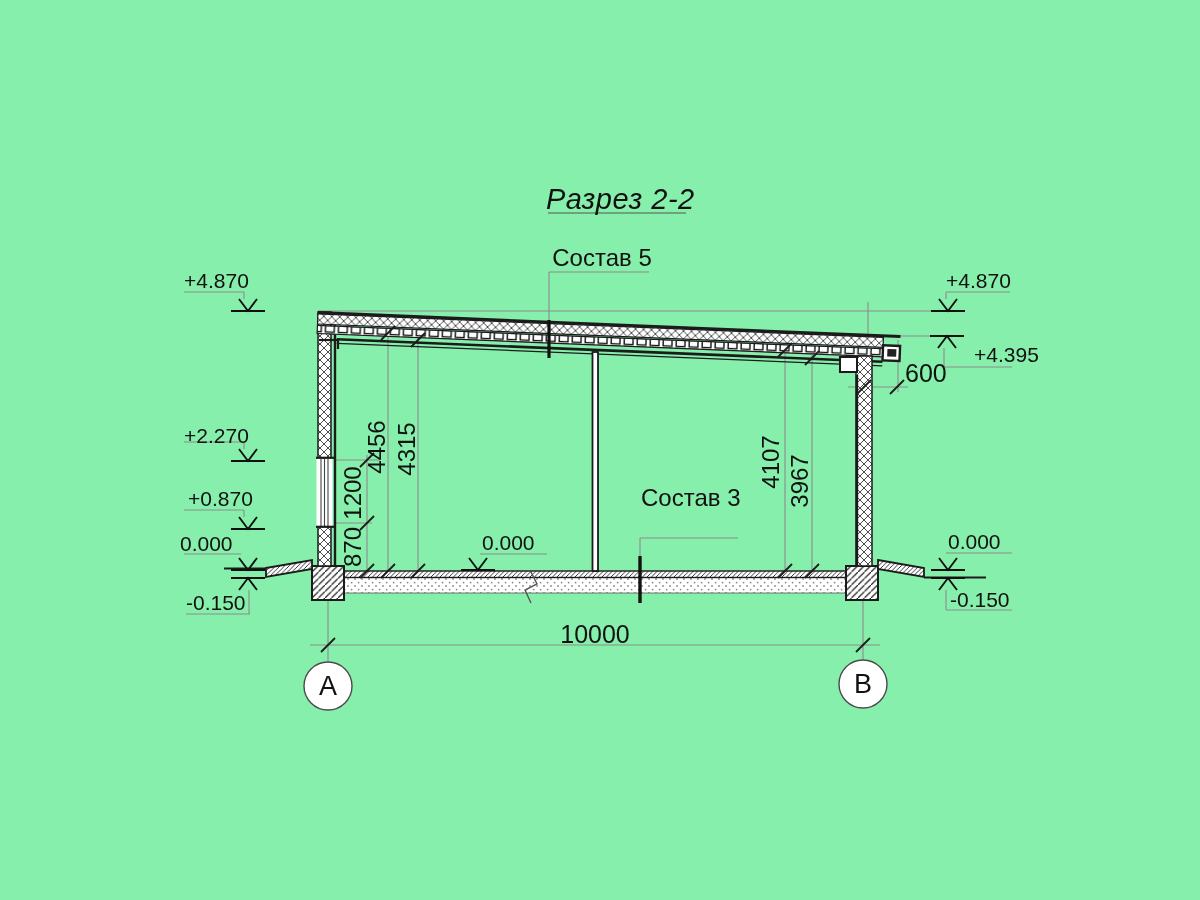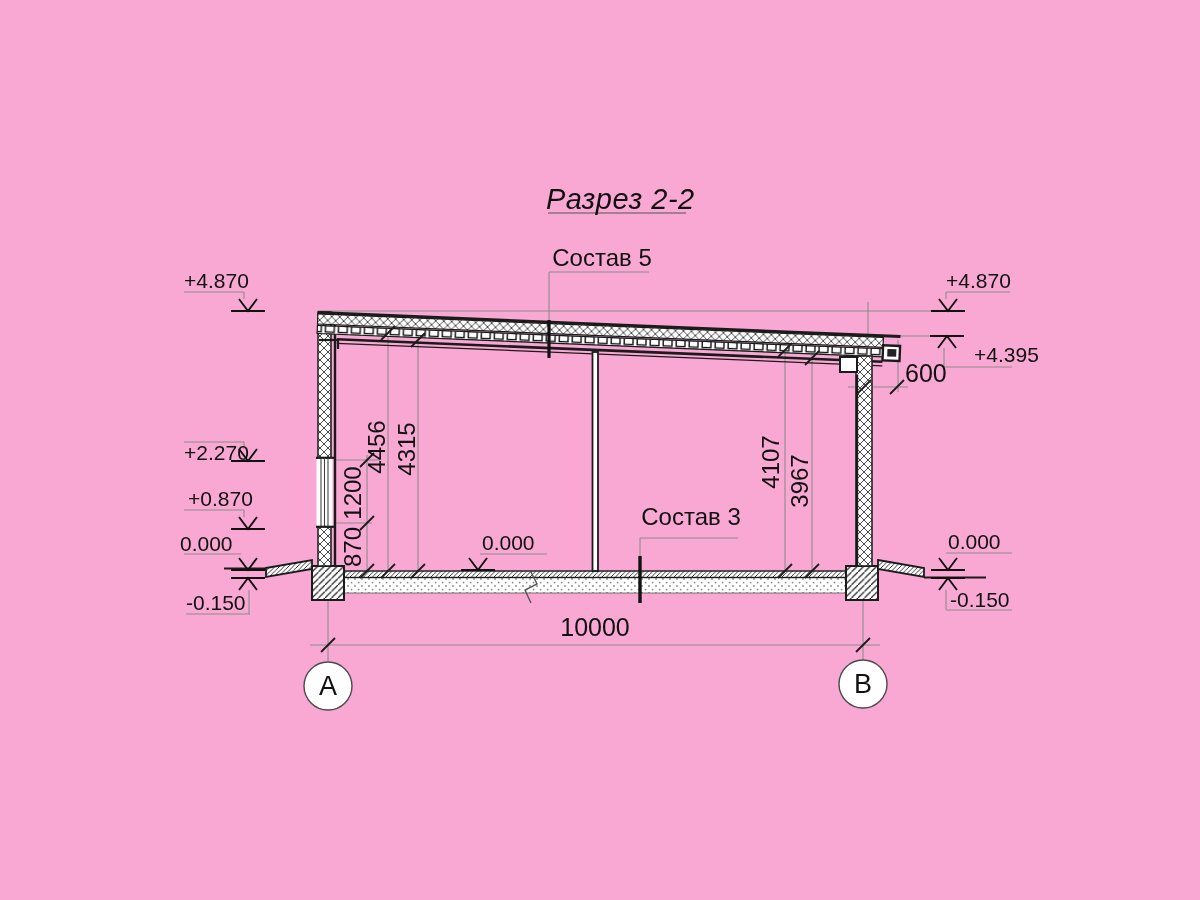--- a/index.html
+++ b/index.html
@@ -1,24 +1,24 @@
 <!DOCTYPE html>
 <html><head>
 <meta charset="utf-8">
 <style>
   html,body{margin:0;padding:0;background:#fff;}
-  .canvas{position:relative;width:1200px;height:900px;background:#f9a8d4;overflow:hidden;
+  .canvas{position:relative;width:1200px;height:900px;background:#86efac;overflow:hidden;
           font-family:"Liberation Sans","DejaVu Sans",sans-serif;color:#111;}
   .canvas svg{position:absolute;left:0;top:0;}
   .lbl{position:absolute;white-space:nowrap;color:#111;line-height:1;}
   .title{font-size:29px;font-style:italic;letter-spacing:0.5px;}
   .leader-lbl{font-size:24px;}
   .lvl{font-size:21px;width:66px;text-align:left;}
   .dim{font-size:24px;text-align:right;}
-  .dim-h{width:110px;text-align:center;font-size:25px;}
+  .dim-h{width:110px;text-align:center;font-size:25px;margin-top:7px;}
   .rot{width:120px;text-align:center;transform:rotate(-90deg);}
   .axis{font-size:27px;width:48px;text-align:center;}
 </style>
 </head>
 <body>
 
 <div class="canvas">
 
 <svg width="1200" height="900" viewBox="0 0 1200 900">
   <defs>
@@ -201,24 +201,24 @@
 
   <circle cx="328" cy="686" r="24" fill="#fff" stroke="#4a4a4a" stroke-width="1.4"></circle>
   <circle cx="863" cy="684" r="24" fill="#fff" stroke="#4a4a4a" stroke-width="1.4"></circle>
 
   <line x1="548" y1="213" x2="686" y2="213" stroke="#555" stroke-width="1.2"></line>
 </svg>
 
 <div class="lbl title" style="left:546px;top:185px;width:140px;text-align:center;">Разрез 2-2</div>
 
 <div class="lbl leader-lbl" style="left:552px;top:246px;width:100px;text-align:center;">Состав 5</div>
-<div class="lbl leader-lbl" style="left:641px;top:505px;width:100px;text-align:center;">Состав 3</div>
+<div class="lbl leader-lbl" style="left:641px;top:486px;width:100px;text-align:left;">Состав 3</div>
 
 <div class="lbl lvl" style="left:184px;top:270px;">+4.870</div>
-<div class="lbl lvl" style="left:184px;top:442px;">+2.270</div>
+<div class="lbl lvl" style="left:184px;top:425px;">+2.270</div>
 <div class="lbl lvl" style="left:188px;top:488px;">+0.870</div>
 <div class="lbl lvl" style="left:180px;top:533px;">0.000</div>
 <div class="lbl lvl" style="left:186px;top:592px;">-0.150</div>
 
 <div class="lbl lvl" style="left:946px;top:270px;">+4.870</div>
 <div class="lbl lvl" style="left:974px;top:344px;">+4.395</div>
 <div class="lbl lvl" style="left:948px;top:531px;">0.000</div>
 <div class="lbl lvl" style="left:950px;top:589px;">-0.150</div>
 
 <div class="lbl lvl" style="left:482px;top:532px;">0.000</div>

